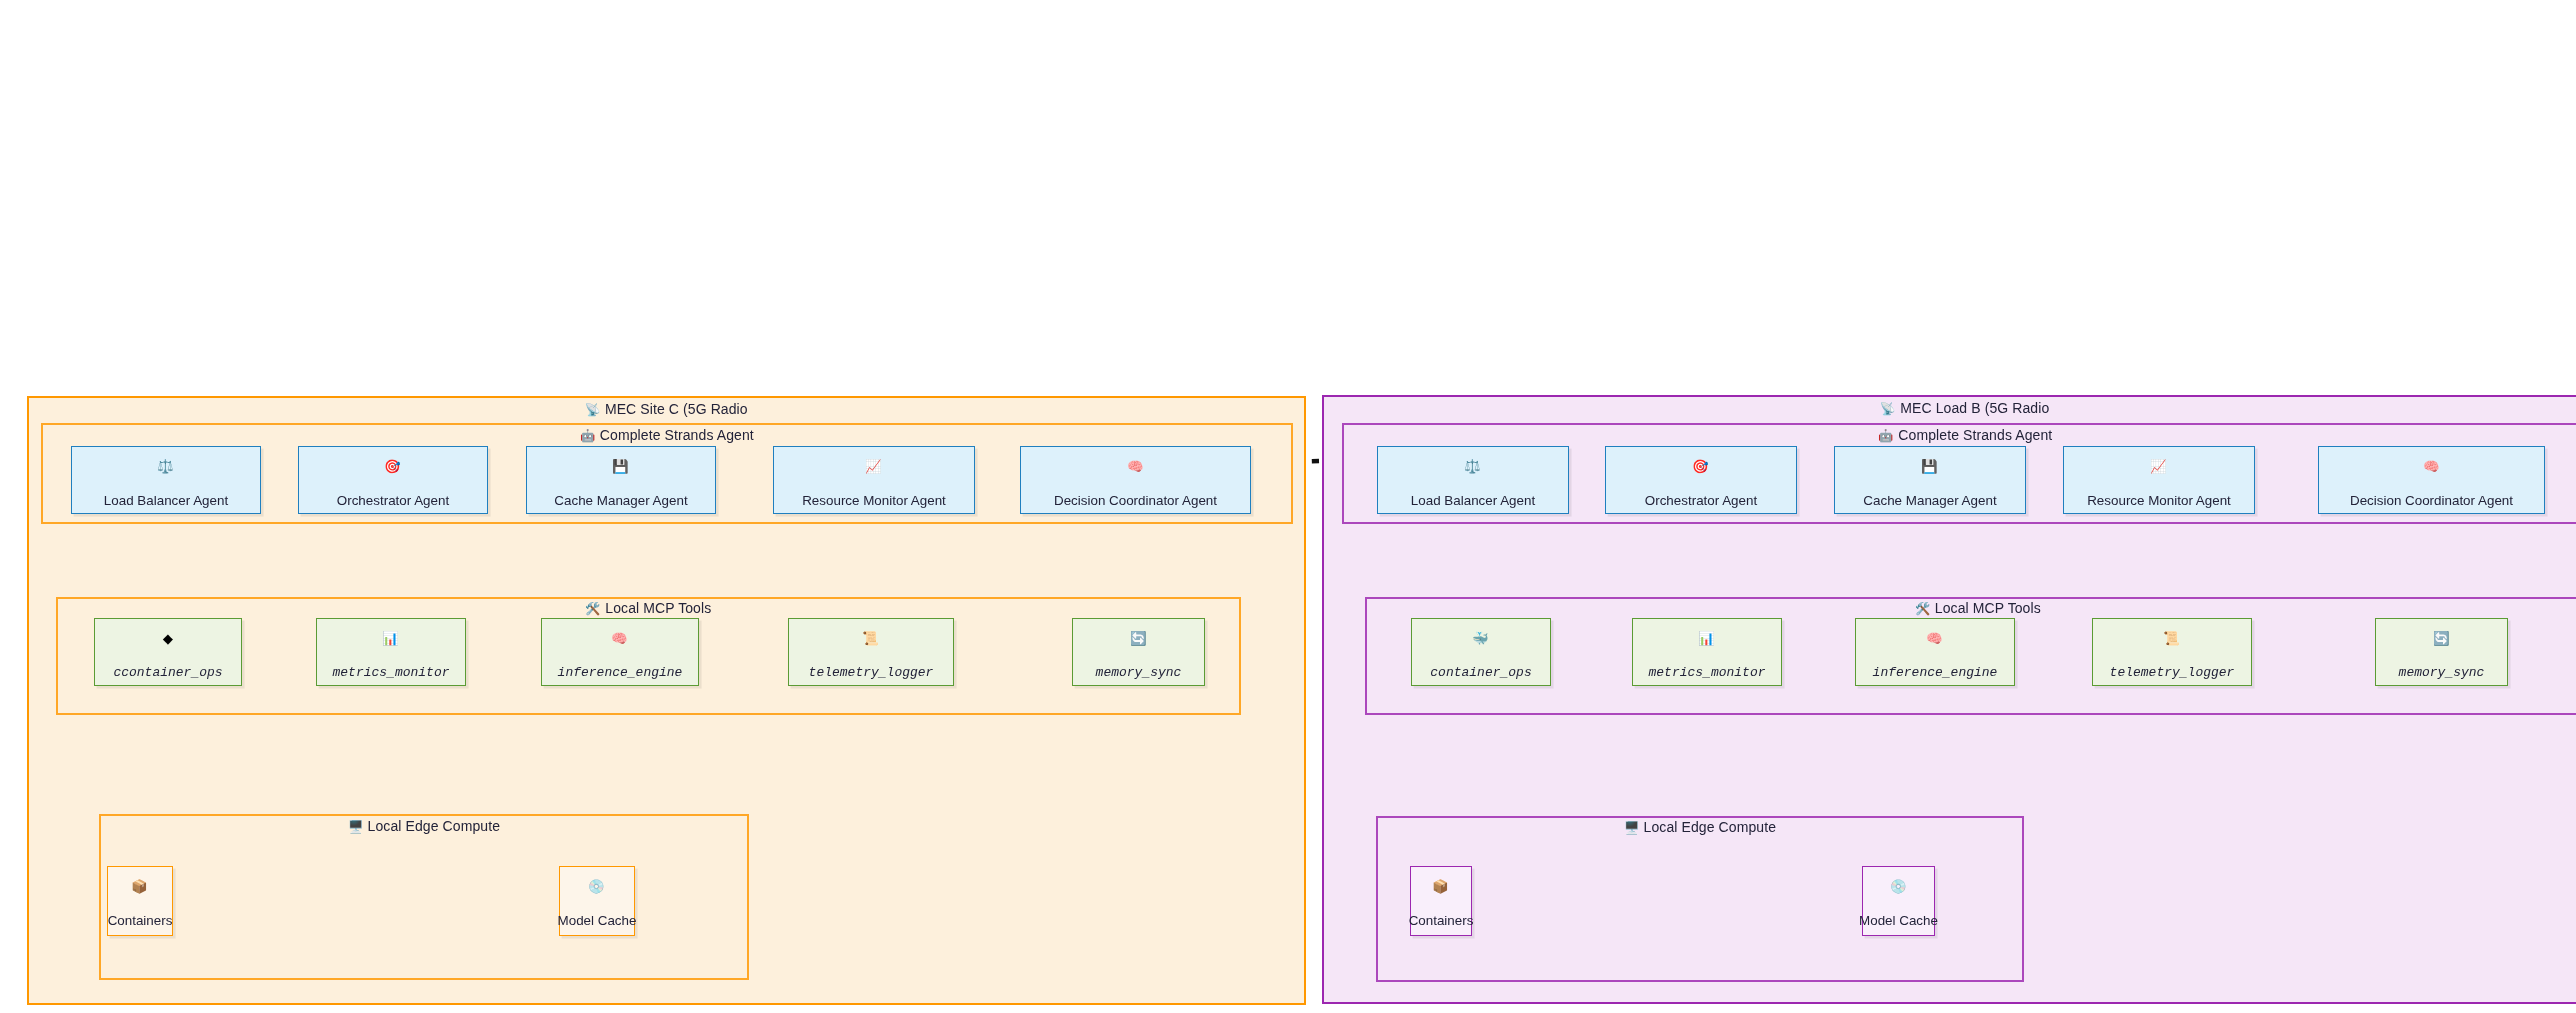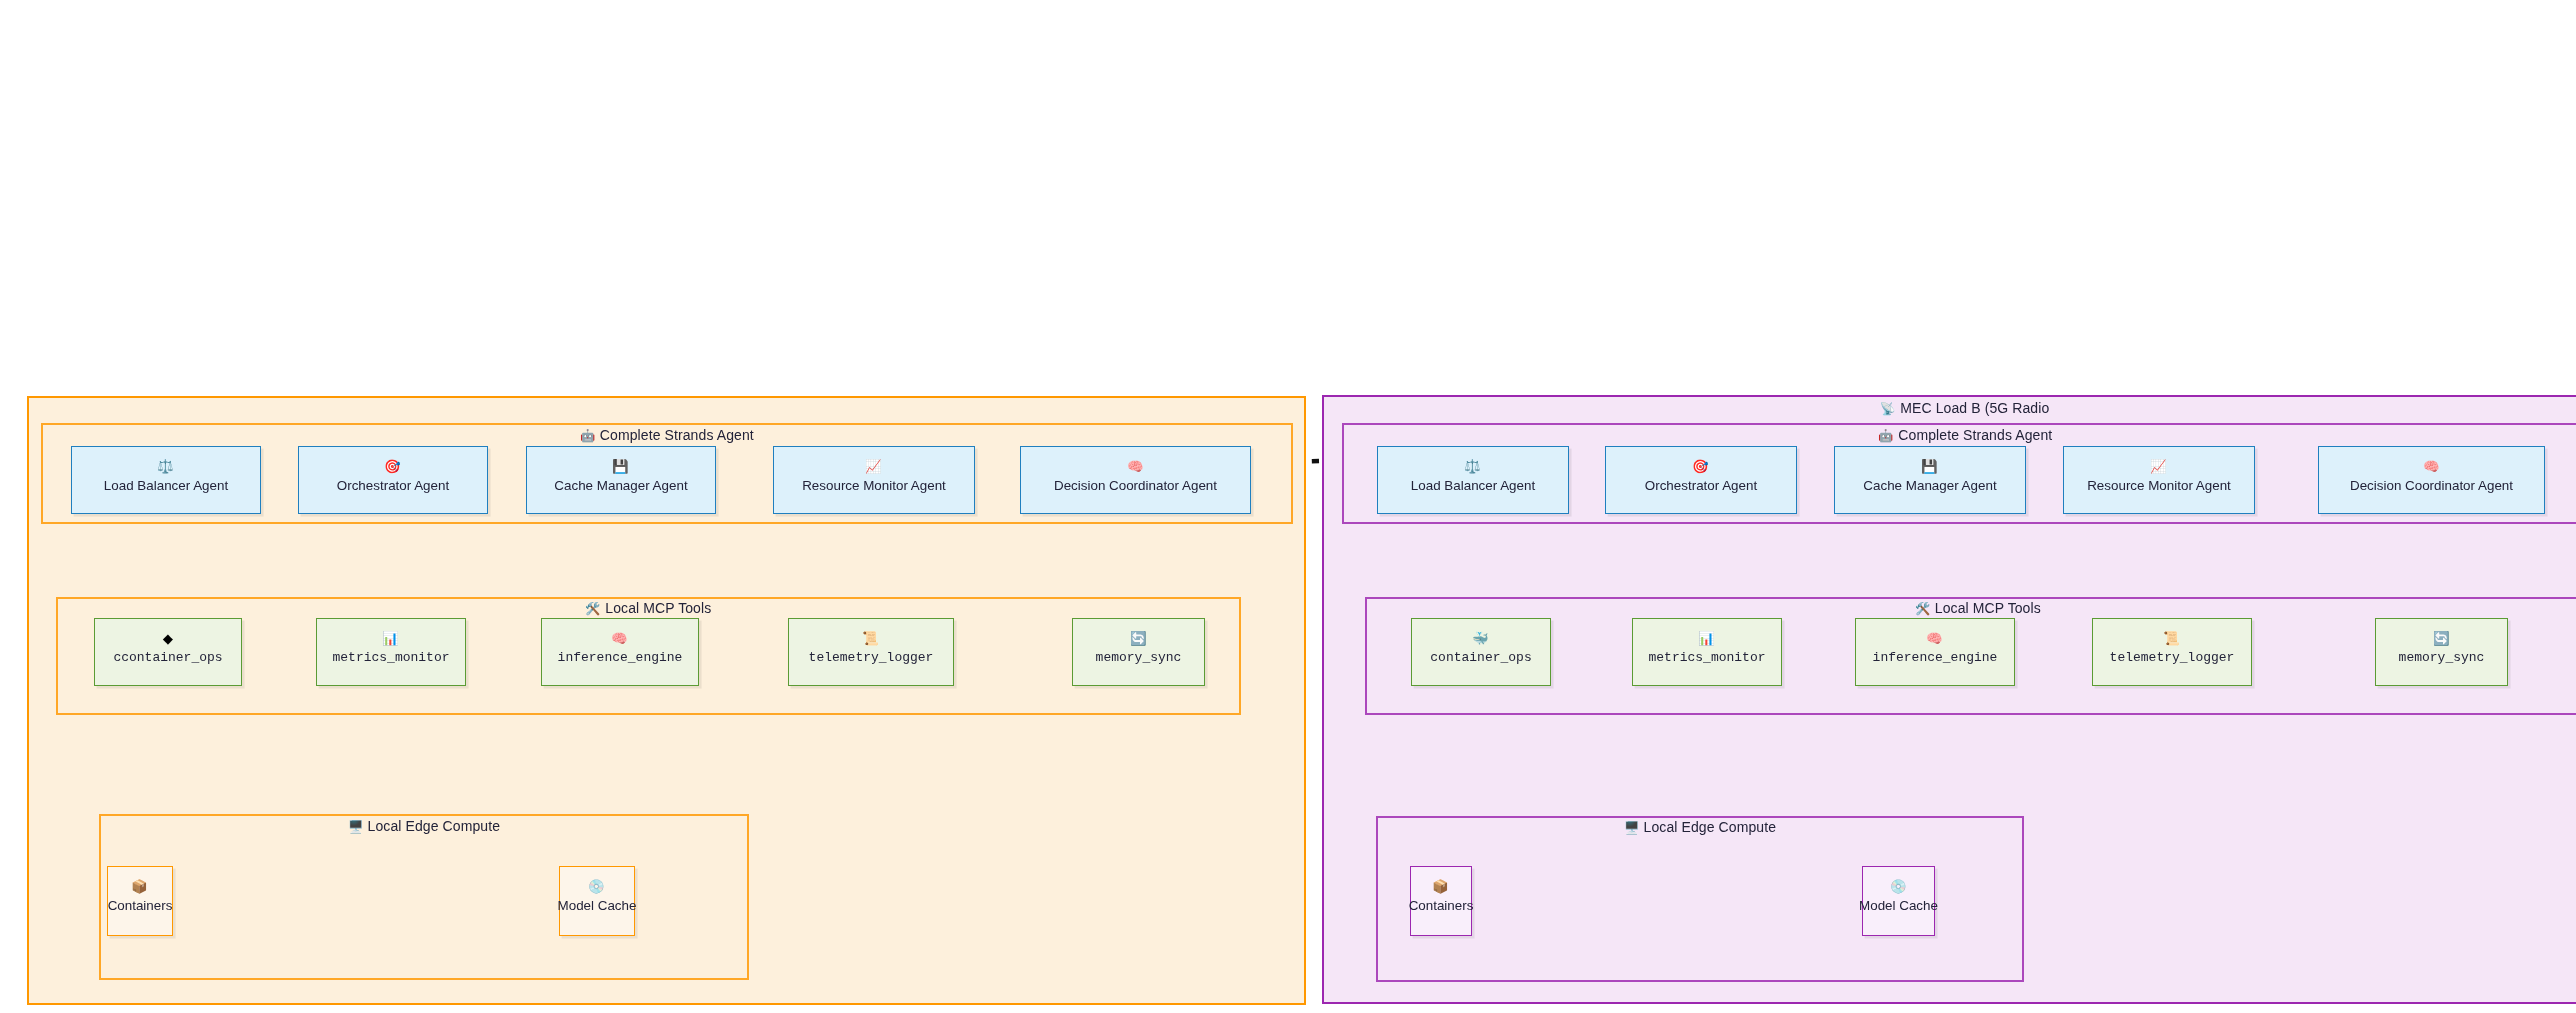--- a/index.html
+++ b/index.html
@@ -15,26 +15,26 @@
   .c-orange{border-color:#ff9800;background:#fdf0dc;}
   .c-orange-in{border-color:#ffa726;background:#fdf0dc;}
   .c-purple{border-color:#9c27b0;background:#f5e6f7;}
   .c-purple-in{border-color:#ab47bc;background:#f5e6f7;}
 
   
   .node{position:absolute;box-sizing:border-box;border-width:1.5px;border-style:solid;
         display:flex;flex-direction:column;align-items:center;justify-content:flex-start;
         padding-top:13.4px;box-shadow:2.6px 2.6px 0 rgba(0,0,0,.07);}
   .node .ico{font-size:13.4px;line-height:1;height:15.5px;display:block;}
-  .node .lbl{margin-top:0;font-size:13.4px;color:#232339;text-align:center;line-height:1.5;
+  .node .lbl{margin-top:15px;font-size:13.4px;color:#232339;text-align:center;line-height:1.5;
              padding:0 3.1px;white-space:nowrap;}
 
   .n-agent{background:#ddf1fb;border-color:#1f7fbf;}
   .n-tool{background:#edf4e3;border-color:#5b9b34;}
-  .n-tool .lbl{font-family:"Liberation Mono",monospace;font-size:13px;}
+  .n-tool .lbl{font-family:"Liberation Mono",monospace;font-size:13px;font-style:italic;}
   .n-edge-o{background:#fdf5ea;border-color:#ff9800;}
   .n-edge-p{background:#f9effb;border-color:#9c27b0;}
 
   
   #edges{position:absolute;inset:0;width:4077px;height:1014px;pointer-events:none;}
 </style>
 </head>
 <body>
 
 <div id="stage">
@@ -183,20 +183,23 @@
   <div class="node n-edge-p" style="left:1410px;top:866px;width:62px;height:70px;">
     <span class="ico">📦</span>
     <span class="lbl">Containers</span>
   </div>
   <div class="node n-edge-p" style="left:1862px;top:866px;width:73px;height:70px;">
     <span class="ico">💿</span>
     <span class="lbl">Model Cache</span>
   </div>
 
   <div class="cluster c-orange" style="left:27px;top:396px;width:1279px;height:609px;"></div>
+  <div class="cluster-title" style="left:27px;top:401px;width:1279px;">
+    <span class="em">📡</span><span>MEC Site C (5G Radio</span>
+  </div>
 
   <div class="cluster c-orange-in" style="left:41px;top:423px;width:1252px;height:101px;"></div>
   <div class="cluster-title" style="left:41px;top:427px;width:1252px;">
     <span class="em">🤖</span><span>Complete Strands Agent</span>
   </div>
 
   <div class="node n-agent" style="left:71px;top:446px;width:190px;height:68px;">
     <span class="ico">⚖️</span>
     <span class="lbl">Load Balancer Agent</span>
   </div>

